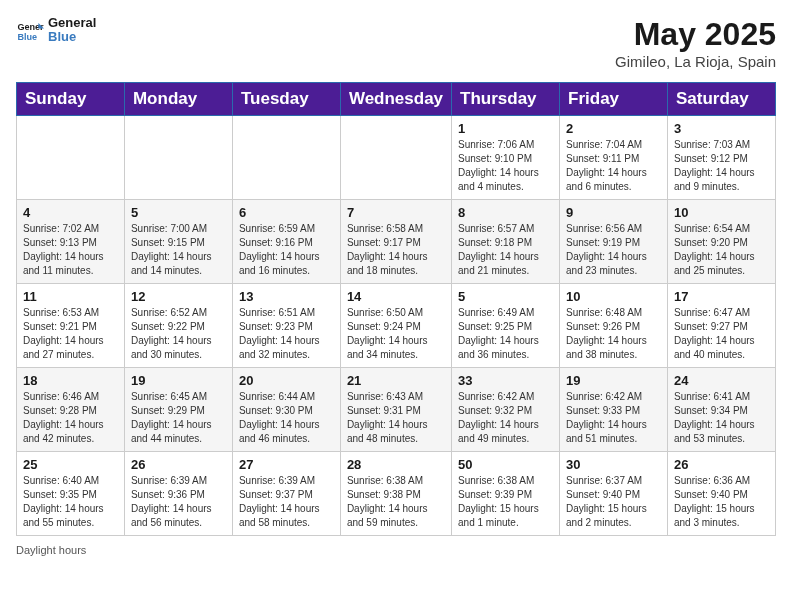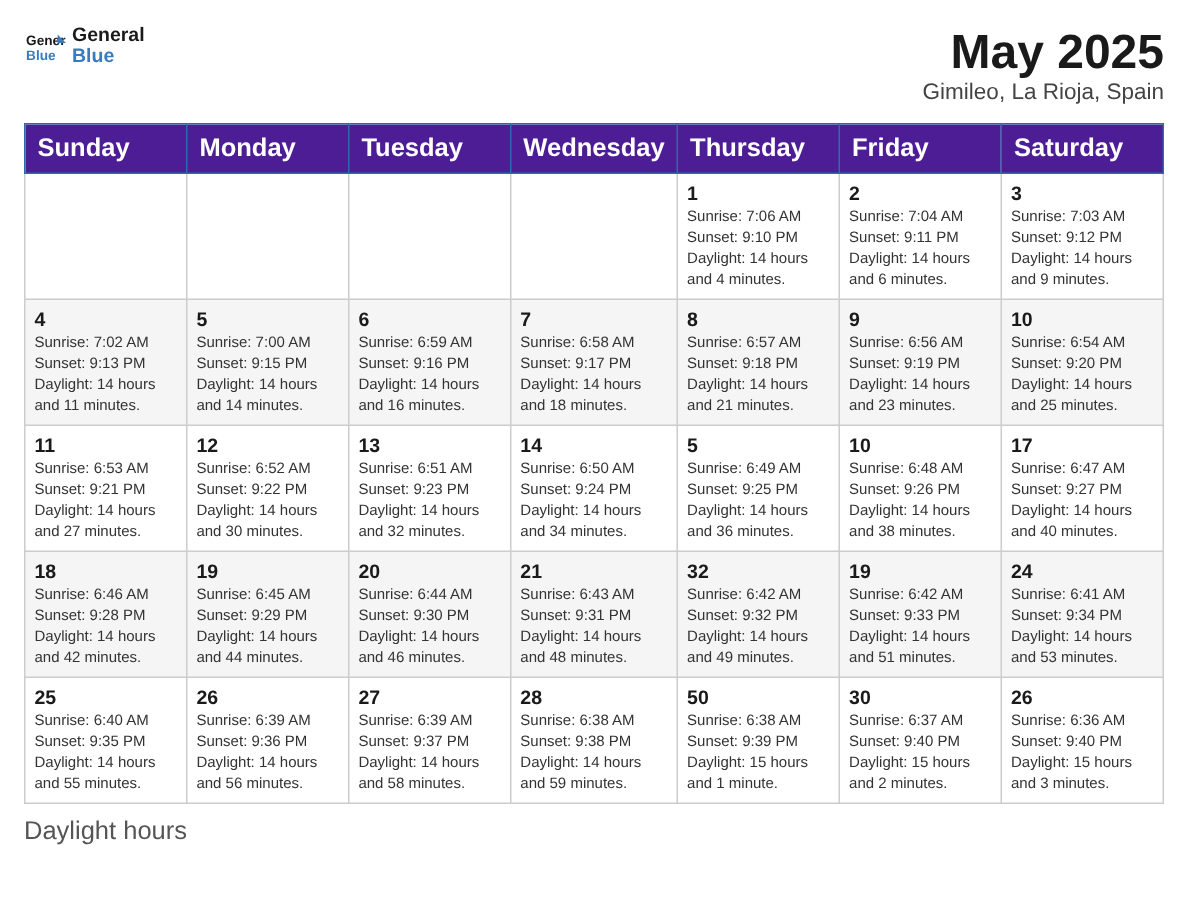--- a/index.html
+++ b/index.html
@@ -76,21 +76,21 @@
     .day-info {
       font-size: 10px;
       color: #333;
       line-height: 1.4;
     }
     .empty-cell {
       background: #f9f9f9;
     }
     .footer {
       margin-top: 8px;
-      font-size: 17px;
+      font-size: 11px;
       color: #555;
     }
   </style>
 </head>
 <body>
 
 <div class="header">
   <div class="logo">
     <svg class="logo-icon" viewBox="0 0 40 40" xmlns="http://www.w3.org/2000/svg">
       <text x="2" y="20" font-size="13" font-weight="bold" fill="#1a1a1a">General</text>
@@ -210,21 +210,21 @@
         </td>
         <td>
           <span class="day-num">20</span>
           <div class="day-info">Sunrise: 6:44 AM<br>Sunset: 9:30 PM<br>Daylight: 14 hours<br>and 46 minutes.</div>
         </td>
         <td>
           <span class="day-num">21</span>
           <div class="day-info">Sunrise: 6:43 AM<br>Sunset: 9:31 PM<br>Daylight: 14 hours<br>and 48 minutes.</div>
         </td>
         <td>
-          <span class="day-num">32</span>
+          <span class="day-num">33</span>
           <div class="day-info">Sunrise: 6:42 AM<br>Sunset: 9:32 PM<br>Daylight: 14 hours<br>and 49 minutes.</div>
         </td>
         <td>
           <span class="day-num">19</span>
           <div class="day-info">Sunrise: 6:42 AM<br>Sunset: 9:33 PM<br>Daylight: 14 hours<br>and 51 minutes.</div>
         </td>
         <td>
           <span class="day-num">24</span>
           <div class="day-info">Sunrise: 6:41 AM<br>Sunset: 9:34 PM<br>Daylight: 14 hours<br>and 53 minutes.</div>
         </td>

